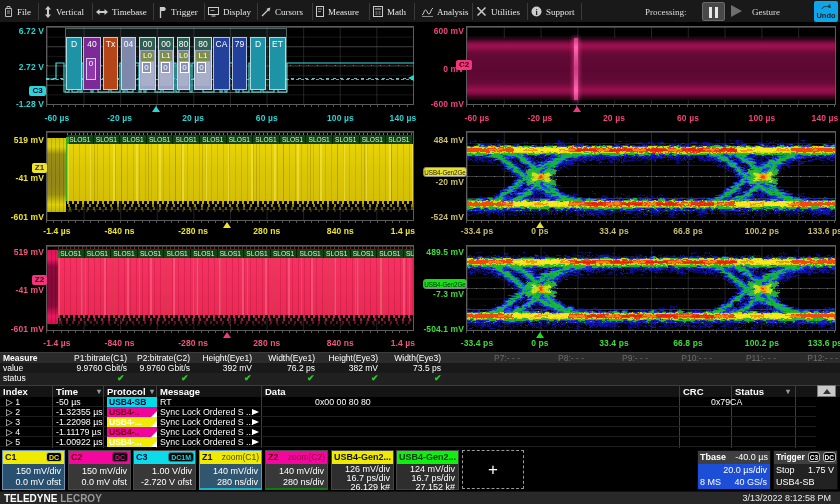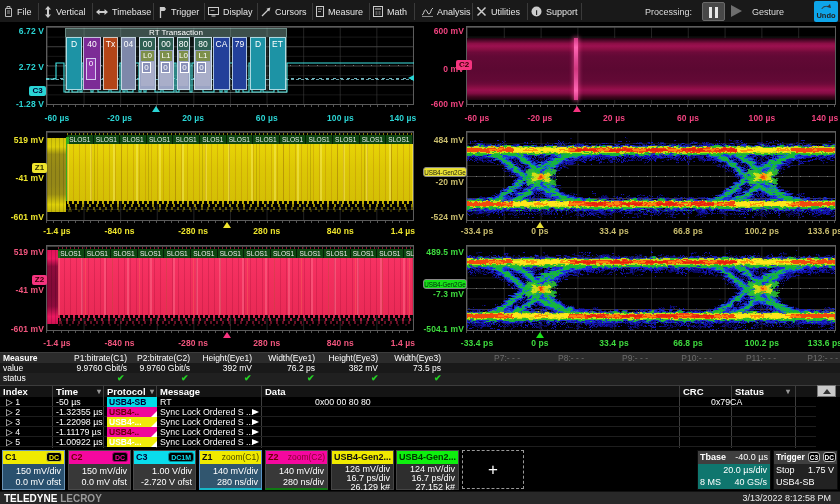--- a/index.html
+++ b/index.html
@@ -3,21 +3,21 @@
 <meta charset="utf-8">
 <style>
 * { margin:0; padding:0; box-sizing:border-box; }
 html,body { width:840px; height:504px; background:#000; overflow:hidden; }
 body { font-family:"Liberation Sans", sans-serif; position:relative; }
 #scr { position:absolute; left:0; top:0; width:840px; height:504px; background:#000; }
 .abs { position:absolute; }
 
 
 #menubar { position:absolute; left:0; top:0; width:840px; height:23px; background:#191919; border-bottom:1px solid #000; }
-.mitem { position:absolute; top:0; height:23px; display:flex; align-items:center; color:#e6e6e6; font-size:9px; white-space:nowrap; }
+.mitem { position:absolute; top:0; height:23px; display:flex; align-items:center; color:#e6e6e6; font-size:9px; white-space:nowrap;font-family:Liberation Serif, serif; }
 .mitem svg { margin-right:4px; }
 .msep { position:absolute; top:3px; height:17px; width:1px; background:#3a3a3a; }
 
 
 .grid { position:absolute; background:#000; border:1px solid #5c5c5c;
   background-image:
    linear-gradient(to bottom, rgba(80,80,80,.65) 1px, transparent 1px),
    linear-gradient(to bottom, rgba(60,60,60,.4) 1px, transparent 1px),
    linear-gradient(to right, rgba(70,70,70,.5) 1px, transparent 1px);
   background-size: 100% 25%, 100% 12.5%, 10% 100%;
@@ -148,21 +148,20 @@
     <div class="tick-ctr" style="left:467px; top:288px; width:368px;"></div>
 
     <div class="abs" style="left:46px; top:26px; width:368px; height:79px; overflow:hidden;">
       <div class="abs" style="left:0; top:52px; width:368px; height:1px; background-image:repeating-linear-gradient(90deg, rgba(120,200,210,.9) 0 3px, transparent 3px 7px);"></div>
       <svg class="abs" style="left:0;top:0" width="368" height="77" viewBox="0 0 368 77">
         <path d="M0,53 L10,53 L10,37 L18,37 L18,66 L23,66 L23,37 L26,37 L26,66 L32,66 L32,37 L34,37 L34,66 L36,66 L36,37 L45,37 L45,66 L47,66 L47,37 L52,37 L52,66 L63,66 L63,37 L65,37 L65,66 L74,66 L74,37 L77,37 L77,66 L79,66 L79,37 L81,37 L81,66 L87,66 L87,37 L93,37 L93,66 L95,66 L95,37 L98,37 L98,66 L100,66 L100,37 L109,37 L109,66 L115,66 L115,37 L117,37 L117,66 L128,66 L128,37 L130,37 L130,66 L133,66 L133,37 L144,37 L144,66 L146,66 L146,37 L157,37 L157,66 L168,66 L168,37 L174,37 L174,66 L176,66 L176,37 L179,37 L179,66 L181,66 L181,37 L190,37 L190,66 L193,66 L193,37 L197,37 L197,66 L203,66 L203,37 L206,37 L206,66 L215,66 L215,37 L217,37 L217,66 L228,66 L228,37 L232,37 L232,66 L241,66 L241,37 L243,37 L368,37" fill="none" stroke="#3ee2e2" stroke-width="1.1"></path>
       </svg>
       <div class="abs" style="left:0; top:53px; width:368px; height:0; border-top:1px dashed rgba(140,215,225,.75);"></div>
 
       <div class="abs" style="left:19px; top:2px; width:222px; height:65px; background:rgba(150,205,195,.10); border:1px solid rgba(175,225,215,.4);"></div>
-      <div class="abs" style="left:19px; top:2px; width:222px; height:9px; background:rgba(165,215,205,.30); color:#fff; font-size:8px; line-height:9px; text-align:center;">RT Transaction</div>
 
       <div class="pk" style="left:20px; width:16px; background:#1d93a5;">D</div>
       <div class="pk" style="left:37px; width:18px; background:#7c2b96;">40<div class="pk0" style="background:#8f37ac;">0</div></div>
       <div class="pk" style="left:57px; width:15px; background:#b34518;">Tx</div>
       <div class="pk" style="left:75px; width:15px; background:#7e88aa;">04</div>
       <div class="pkh" style="left:93px; width:17px;">
           <div class="pkt">00</div>
           <div class="pkl">L0</div>
           <div class="pkb">
             <span>0</span>
@@ -558,21 +557,21 @@
       <div class="dline" style="top:22px; font-size:9px;">16.7 ps/div</div>
       <div class="dline" style="top:31px; font-size:9px;">26.129 k#</div>
     </div>
     <div class="dbox" style="left:396px; background:#2e2e2e; border-color:#454545;">
       <div class="dhead" style="background:#0ef00e; color:#030; font-size:9px;">USB4-Gen2...</div>
       <div class="dline" style="top:13px; font-size:9px;">124 mV/div</div>
       <div class="dline" style="top:22px; font-size:9px;">16.7 ps/div</div>
       <div class="dline" style="top:31px; font-size:9px;">27.152 k#</div>
     </div>
     <div class="abs" style="left:462px; top:450px; width:62px; height:39px; border:1px dashed #999; color:#fff; font-size:17px; text-align:center; line-height:37px;">+</div>
-    <div class="dbox" style="left:697px; width:74px; background:#0f766e;">
+    <div class="dbox" style="left:697px; width:74px; background:#1d4ed8;">
       <div class="dhead" style="background:#3f3f3f; color:#fff;">Tbase<span class="abs" style="right:2px; font-weight:normal;">-40.0 µs</span></div>
       <div class="dline" style="top:14px;">20.0 µs/div</div>
       <div class="dline" style="top:26px;"><span class="abs" style="left:0;">8 MS</span>40 GS/s</div>
     </div>
     <div class="dbox" style="left:773px; width:65px; background:#222;">
       <div class="dhead" style="background:#3f3f3f; color:#fff; font-size:8.5px;">Trigger<span class="badge" style="right:17px; color:#fff; border:1px solid #bbb; font-size:6.5px; padding:0 1px;">C3</span><span class="badge" style="right:1px; color:#fff; border:1px solid #bbb; font-size:6.5px; padding:0 1px;">DC</span></div>
       <div class="dline" style="top:14px;"><span class="abs" style="left:0;">Stop</span>1.75 V</div>
       <div class="dline" style="top:26px; text-align:left;">USB4-SB</div>
     </div>
   </div>

